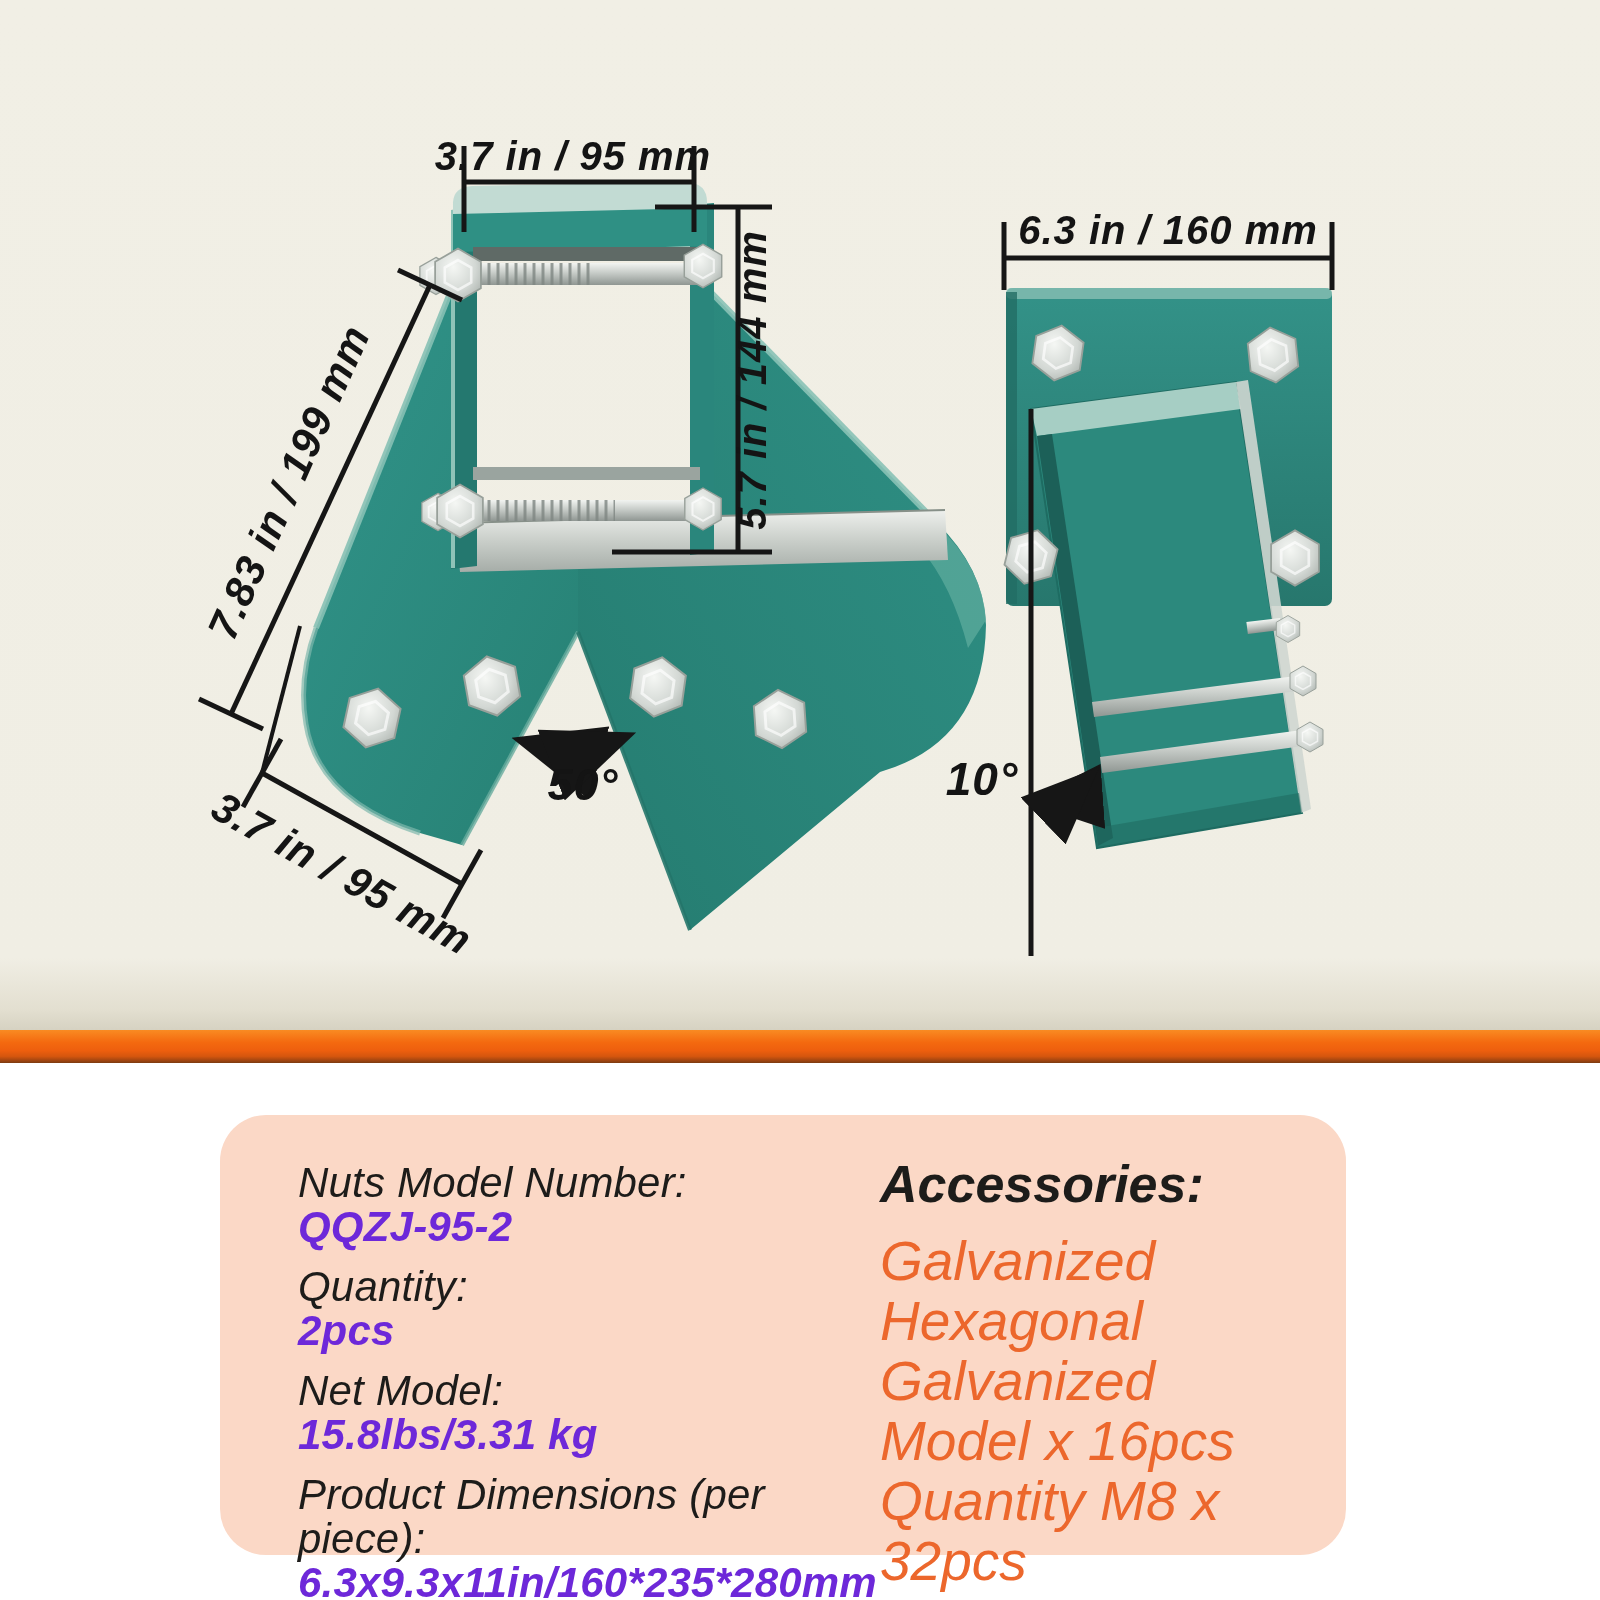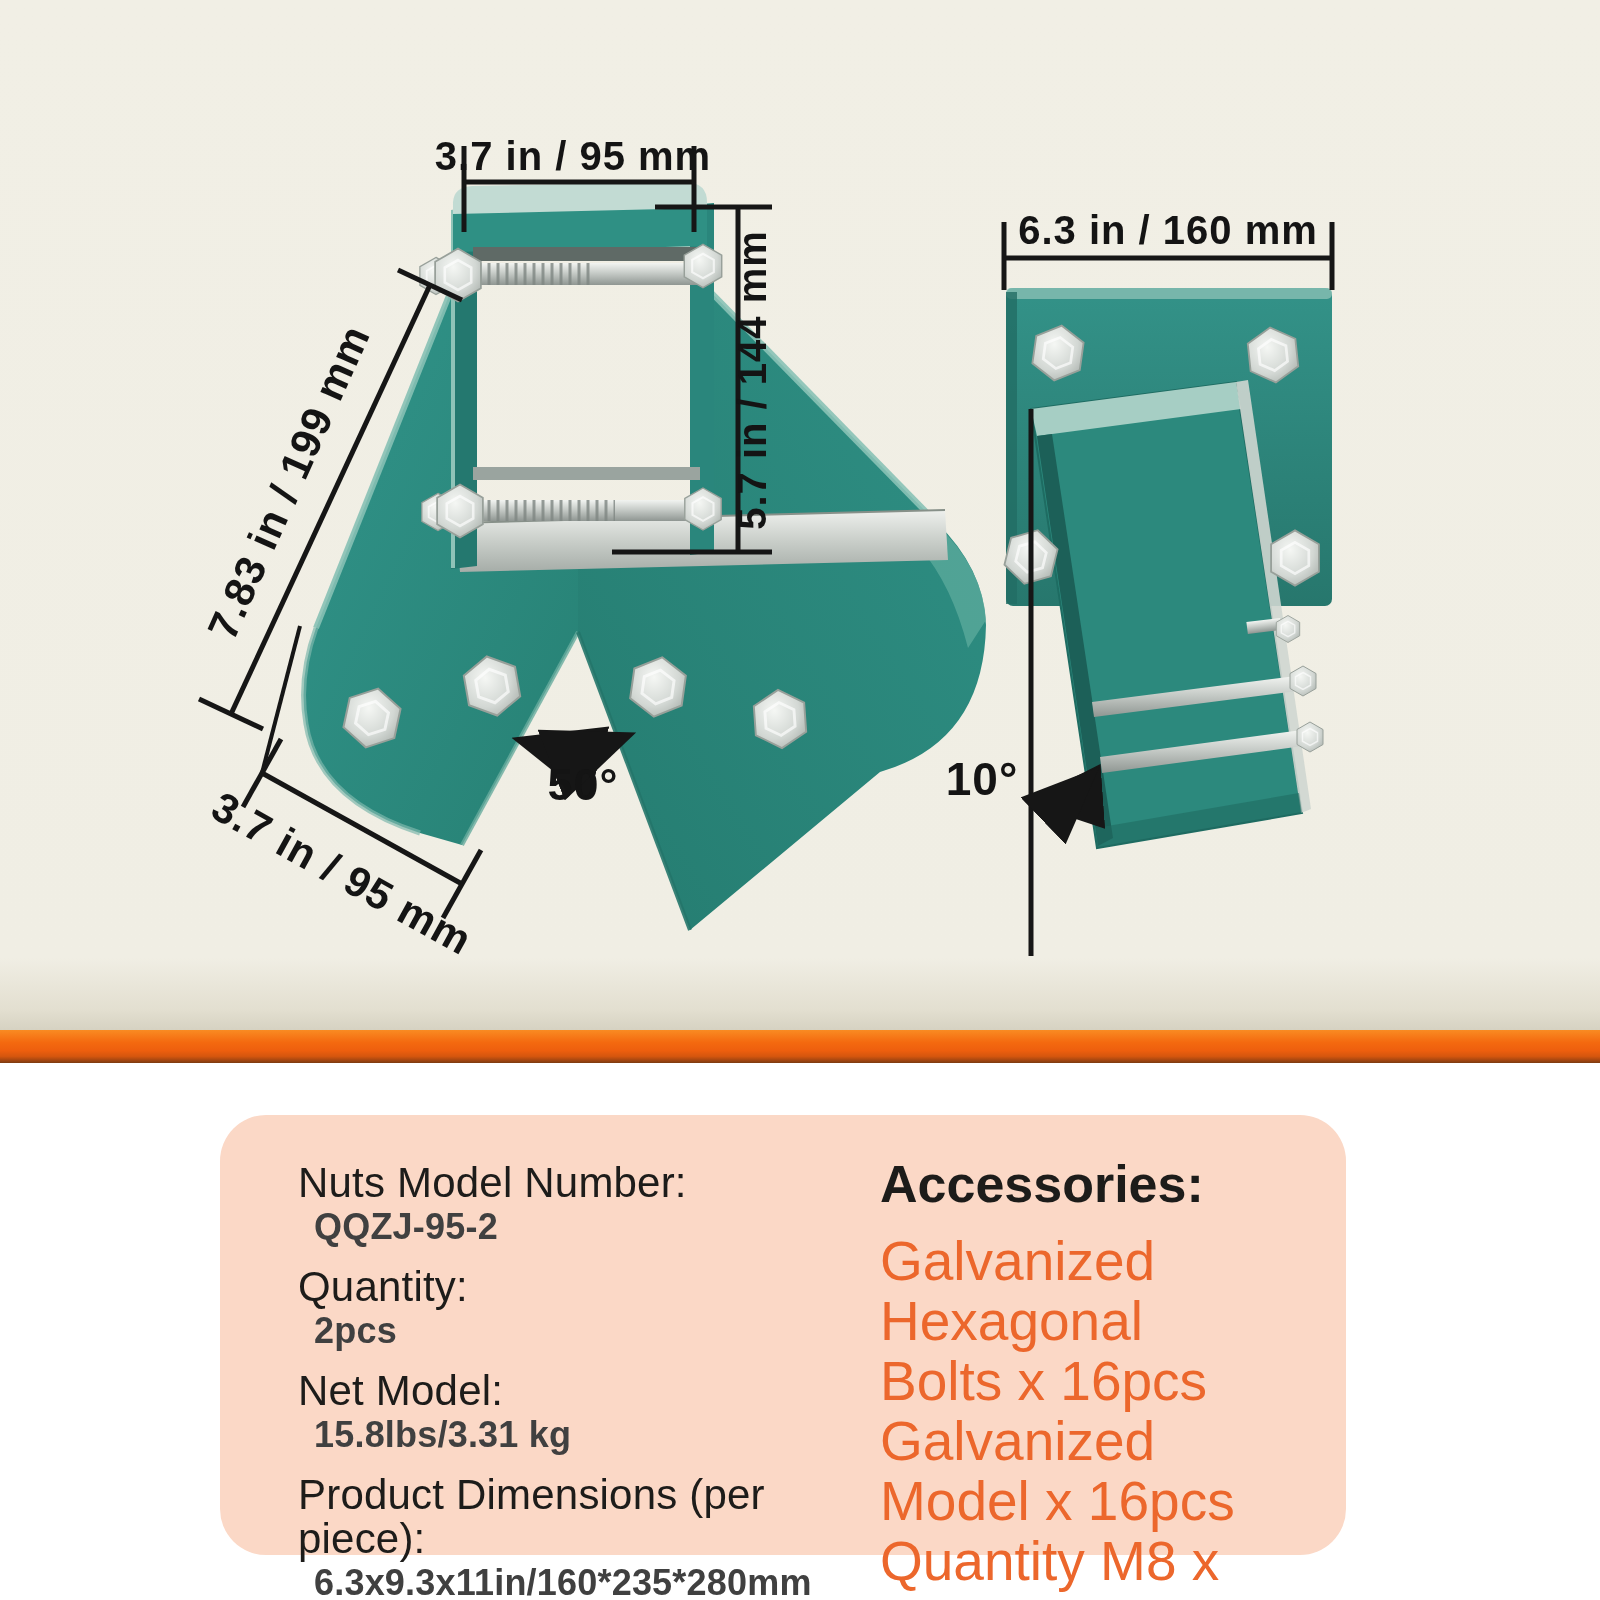--- a/index.html
+++ b/index.html
@@ -1,29 +1,29 @@
 <!DOCTYPE html>
 <html><head>
 <meta charset="utf-8">
 <style>
   html,body{margin:0;padding:0;}
   body{width:1600px;height:1600px;position:relative;overflow:hidden;
        font-family:"Liberation Sans",sans-serif;background:#ffffff;}
-  .stage{position:absolute;left:0;top:0;width:1356px;height:1600px;}
+  .stage{position:absolute;left:0;top:0;width:1356px;height:1600px;font-style:italic;}
   .top-section{position:absolute;left:0;top:0;width:1600px;height:1030px;
        background:linear-gradient(180deg,#f1efe5 0%,#f0eee4 93%,#e3dfd0 98%,#d6d2c2 100%);}
   .divider-bar{position:absolute;left:0;top:1030px;width:1600px;height:33px;
        background:linear-gradient(180deg,#f98b22 0%,#f4690f 38%,#ee5f0e 62%,#d5560e 80%,#a74710 91%,#7c3a11 100%);}
   .bottom-section{position:absolute;left:0;top:1063px;width:1600px;height:537px;background:#ffffff;}
   .spec-panel{position:absolute;left:220px;top:1115px;width:1126px;height:440px;
        background:#fbd8c6;border-radius:46px;}
   .spec-col-left{position:absolute;left:78px;top:46px;width:560px;}
   .spec-group{margin-bottom:16px;}
   .spec-label{font-size:42px;line-height:44px;color:#1d1c1a;letter-spacing:0.2px;}
-  .spec-value{font-size:36px;line-height:44px;font-weight:bold;color:#404040;letter-spacing:0.2px;margin-left:16px;}
+  .spec-value{font-size:42px;line-height:44px;font-weight:bold;color:#6d28d9;letter-spacing:0.2px;}
   .spec-col-right{position:absolute;left:660px;top:46px;width:430px;}
   .acc-title{font-size:52px;line-height:46px;font-weight:bold;color:#1d1c1a;margin-bottom:24px;}
   .acc-line{font-size:55px;line-height:60px;color:#ec672c;}
   svg.drawing{position:absolute;left:0;top:0;}
   text.dim{font-family:"Liberation Sans",sans-serif;font-weight:bold;fill:#141414;letter-spacing:1px;}
 </style>
 </head>
 <body>
 
 <div class="stage">
@@ -207,19 +207,18 @@
       </div>
       <div class="spec-group">
         <div class="spec-label">Product Dimensions (per piece):</div>
         <div class="spec-value">6.3x9.3x11in/160*235*280mm</div>
       </div>
     </div>
 
     <div class="spec-col-right">
       <div class="acc-title">Accessories:</div>
       <div class="acc-line">Galvanized Hexagonal</div>
-      <div class="acc-line">Bolts x 16pcs</div>
       <div class="acc-line">Galvanized Model x 16pcs</div>
       <div class="acc-line">Quantity M8 x 32pcs</div>
     </div>
   </div>
 
 </div>
 
 </body></html>

